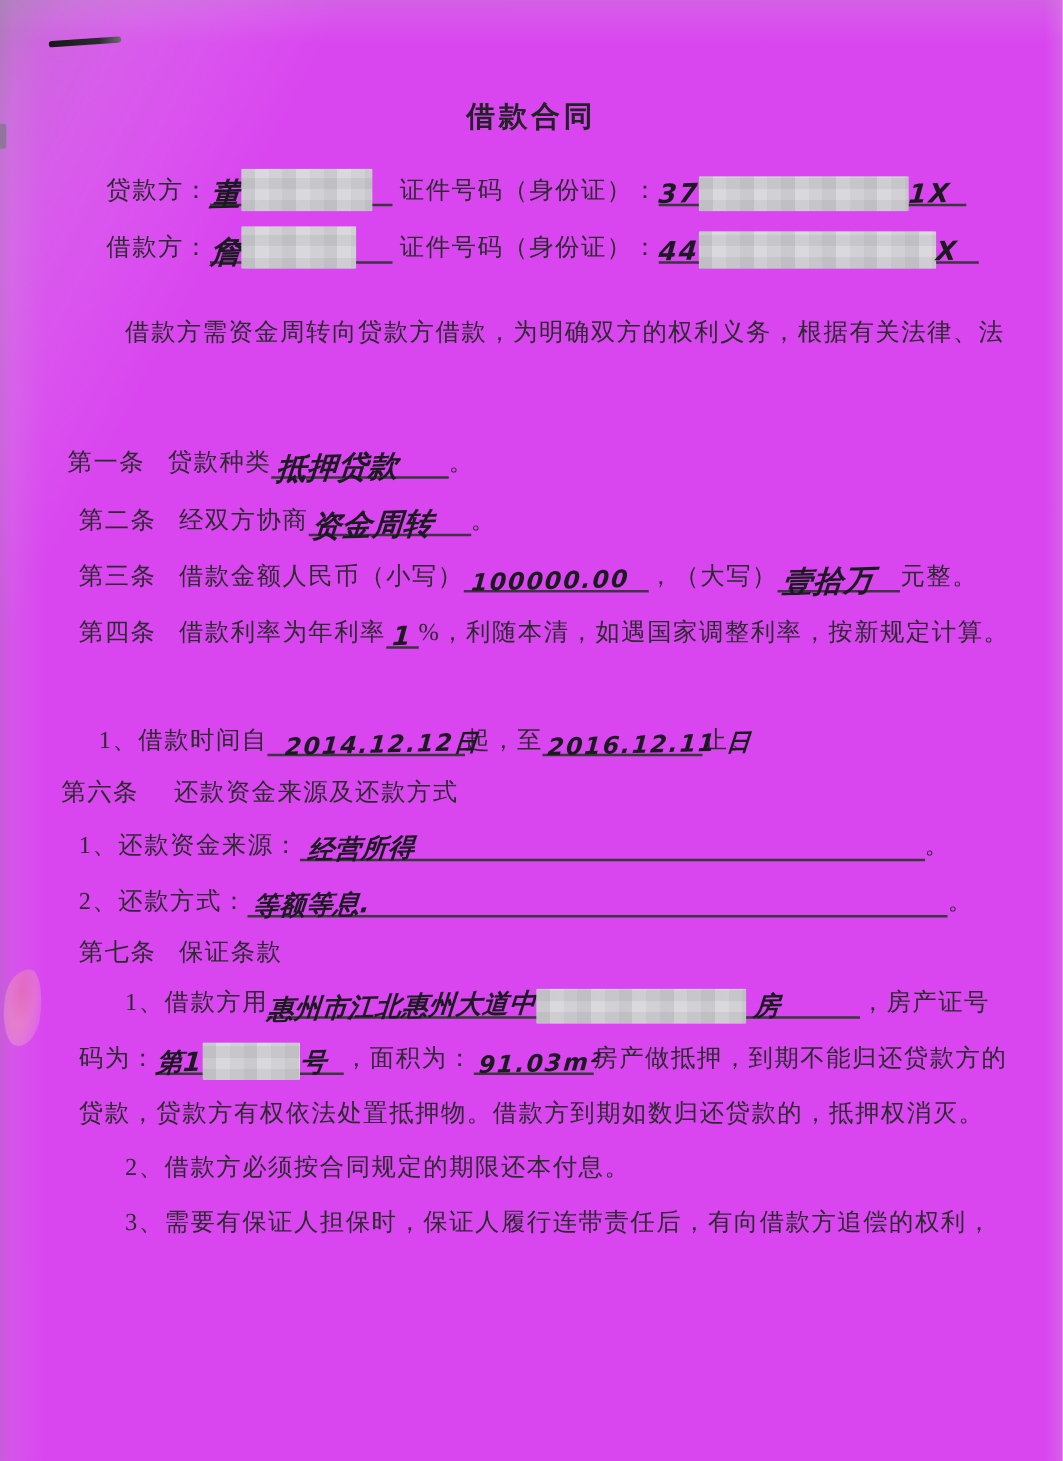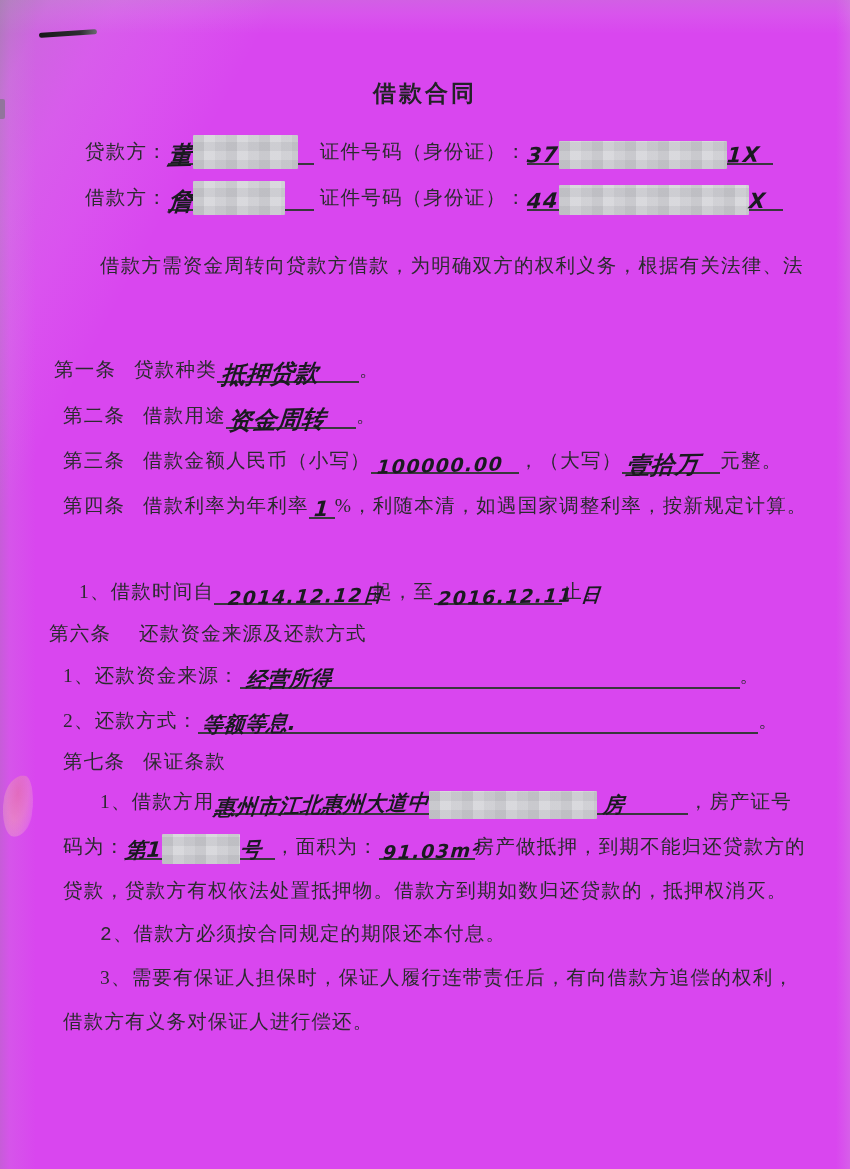--- a/index.html
+++ b/index.html
@@ -119,21 +119,21 @@
     <span class="no">第一条</span>
     <span>贷款种类</span>
     <span class="blank" style="width:142px;padding-left:4px;">
       <span class="hw hw-lg" style="font-size:24px;">抵押贷款</span>
     </span>
     <span>。</span>
   </div>
 
   <div class="line" style="left:63px;top:402px;">
     <span class="no">第二条</span>
-    <span>借款用途</span>
+    <span>经双方协商</span>
     <span class="blank" style="width:130px;padding-left:2px;">
       <span class="hw hw-lg" style="font-size:24px;">资金周转</span>
     </span>
     <span>。</span>
   </div>
 
   <div class="line" style="left:63px;top:447px;">
     <span class="no">第三条</span>
     <span>借款金额人民币（小写）</span>
     <span class="blank" style="width:148px;padding-left:6px;">
@@ -206,17 +206,16 @@
       <span class="mosaic" style="width:78px;height:30px;"></span>
       <span class="hw hw-md">号</span>
     </span>
     <span>，面积为：</span>
     <span class="blank" style="width:96px;padding-left:4px;">
       <span class="hw hw-num">91.03m²</span>
     </span>
     <span>房产做抵押，到期不能归还贷款方的</span>
   </div>
   <div class="line" style="left:63px;top:877px;">贷款，贷款方有权依法处置抵押物。借款方到期如数归还贷款的，抵押权消灭。</div>
-  <div class="line" style="left:100px;top:920px;font-family:Liberation Mono, monospace;">2、借款方必须按合同规定的期限还本付息。</div>
+  <div class="line" style="left:100px;top:920px;">2、借款方必须按合同规定的期限还本付息。</div>
   <div class="line" style="left:100px;top:964px;">3、需要有保证人担保时，保证人履行连带责任后，有向借款方追偿的权利，</div>
-  <div class="line" style="left:63px;top:1008px;">借款方有义务对保证人进行偿还。</div>
 
 </div>
 
 </body></html>

